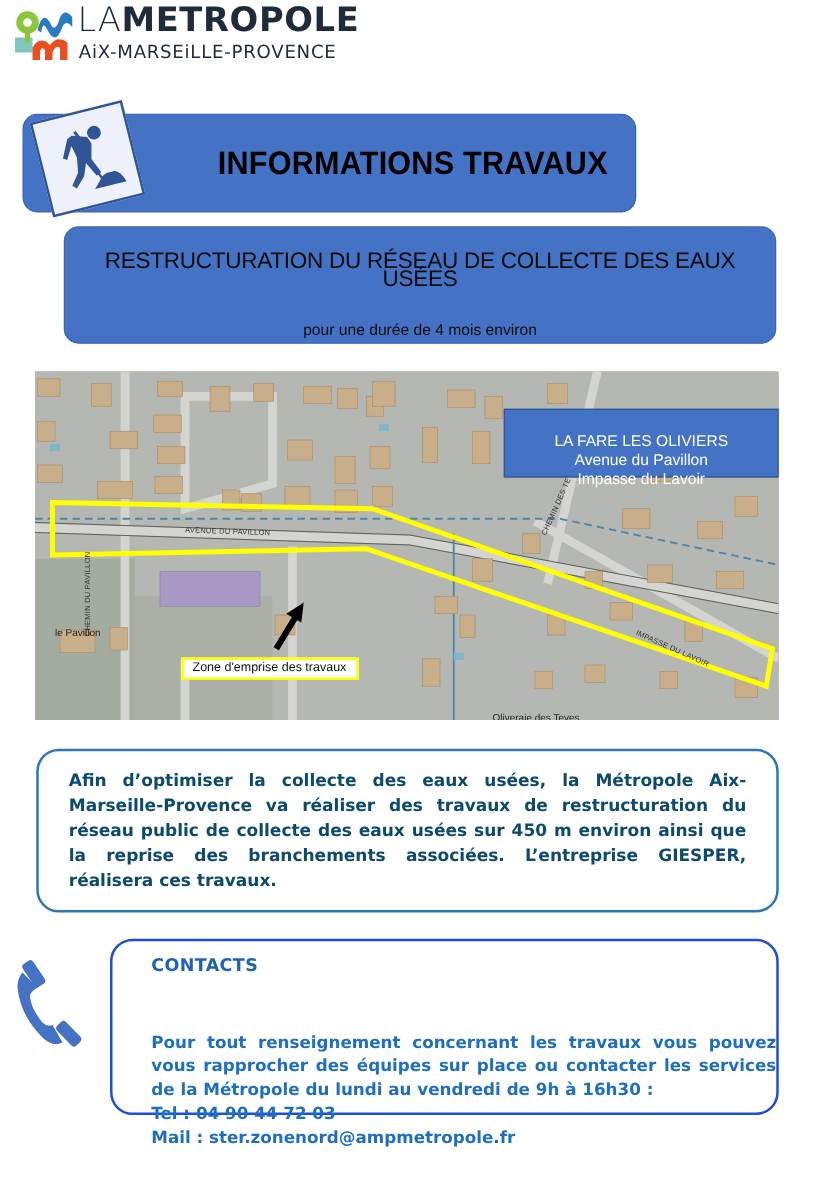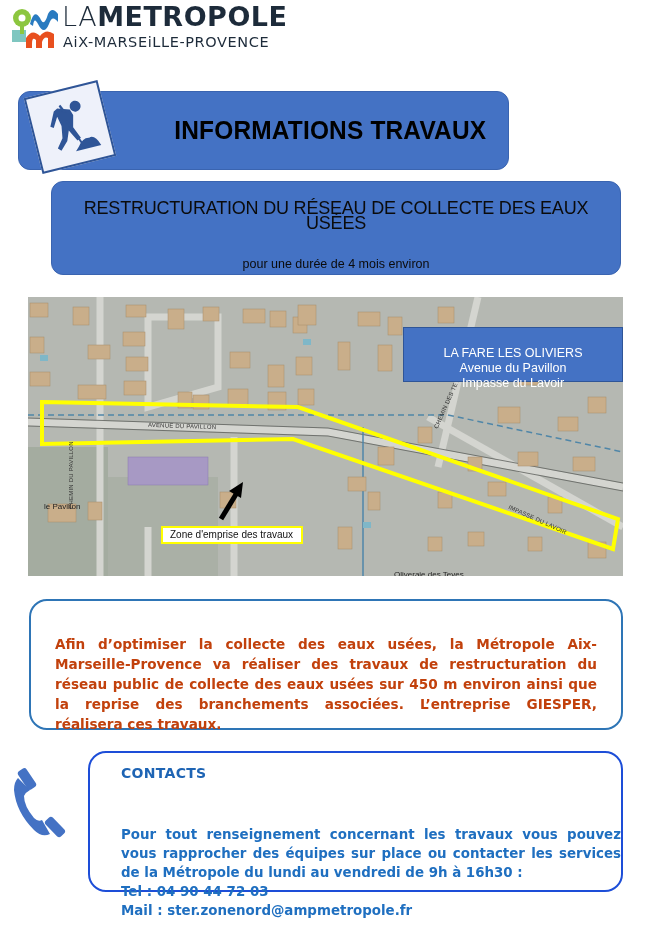--- a/index.html
+++ b/index.html
@@ -23,26 +23,26 @@
   
   .infobox { position: absolute; left: 51px; top: 181px; width: 570px; height: 94px; background: #4472c4; border-radius: 12px; border: 1px solid #3a64b0; text-align: center; color: #0b0b0b; font-family: "Liberation Sans", sans-serif; padding-top: 19px; }
   .infobox .l1 { font-size: 18px; line-height: 15px; letter-spacing: -0.2px; }
   .infobox .l2 { font-size: 13px; line-height: 16px; }
   .infobox .l3 { font-size: 12.5px; line-height: 18px; margin-top: 24px; }
 
   
   .map { position: absolute; left: 28px; top: 297px; width: 595px; height: 279px; background: #b8bab4; overflow: hidden; }
   .map svg.base { position: absolute; left: 0; top: 0; width: 595px; height: 279px; }
   .loc-box { position: absolute; left: 375px; top: 6px; width: 220px; height: 55px; background: #4472c4; border: 1px solid #2f5597; color: #ffffff; text-align: center; font-family: "Liberation Sans", sans-serif; font-size: 12.5px; line-height: 15px; padding-top: 18px; margin-top: 24px; }
-  .zone-label { position: absolute; left: 133px; top: 229px; width: 142px; height: 18px; background: #ffffff; border: 2px solid #ffff00; font-family: "Liberation Sans", sans-serif; font-size: 10px; color: #111; padding-left: 7px; line-height: 14px; white-space: nowrap; }
+  .zone-label { position: absolute; left: 117px; top: 229px; width: 142px; height: 18px; background: #ffffff; border: 2px solid #ffff00; font-family: "Liberation Sans", sans-serif; font-size: 10px; color: #111; padding-left: 7px; line-height: 14px; white-space: nowrap; }
   .street-label { position: absolute; font-family: "Liberation Sans", sans-serif; font-size: 6px; color: #333; white-space: nowrap; letter-spacing: 0.2px; }
   .place-label { position: absolute; font-family: "Liberation Sans", sans-serif; font-size: 8px; color: #222; white-space: nowrap; }
 
   
-  .desc { position: absolute; left: 29px; top: 599px; width: 594px; height: 131px; border: 2px solid #2e75b6; border-radius: 18px; padding: 33px 24px 0 24px; color: #c2410c; font-family: "DejaVu Sans", sans-serif; font-size: 13.6px; line-height: 20px; text-align: justify; font-weight: 600; }
+  .desc { position: absolute; left: 29px; top: 599px; width: 594px; height: 131px; border: 2px solid #2e75b6; border-radius: 18px; padding: 14px 24px 0 24px; color: #0c4a6e; font-family: "DejaVu Sans", sans-serif; font-size: 13.6px; line-height: 20px; text-align: justify; font-weight: 600; }
 
   
   .phone-icon { position: absolute; left: 12px; top: 768px; width: 58px; height: 72px; }
   .contacts { position: absolute; left: 88px; top: 751px; width: 535px; height: 141px; border: 2px solid #1d4ed8; border-radius: 18px; padding: 12px 0 0 31px; color: #1f6fc0; font-family: "DejaVu Sans", sans-serif; font-size: 13.4px; line-height: 19px; font-weight: 600; }
   .contacts .heading { font-family: "DejaVu Sans", sans-serif; font-weight: 900; font-size: 14px; color: #1e64b4; letter-spacing: 0.3px; line-height: 17px; }
   .contacts .body { width: 500px; text-align: justify; margin-top: 43px; }
 </style>
 </head>
 <body>
 

